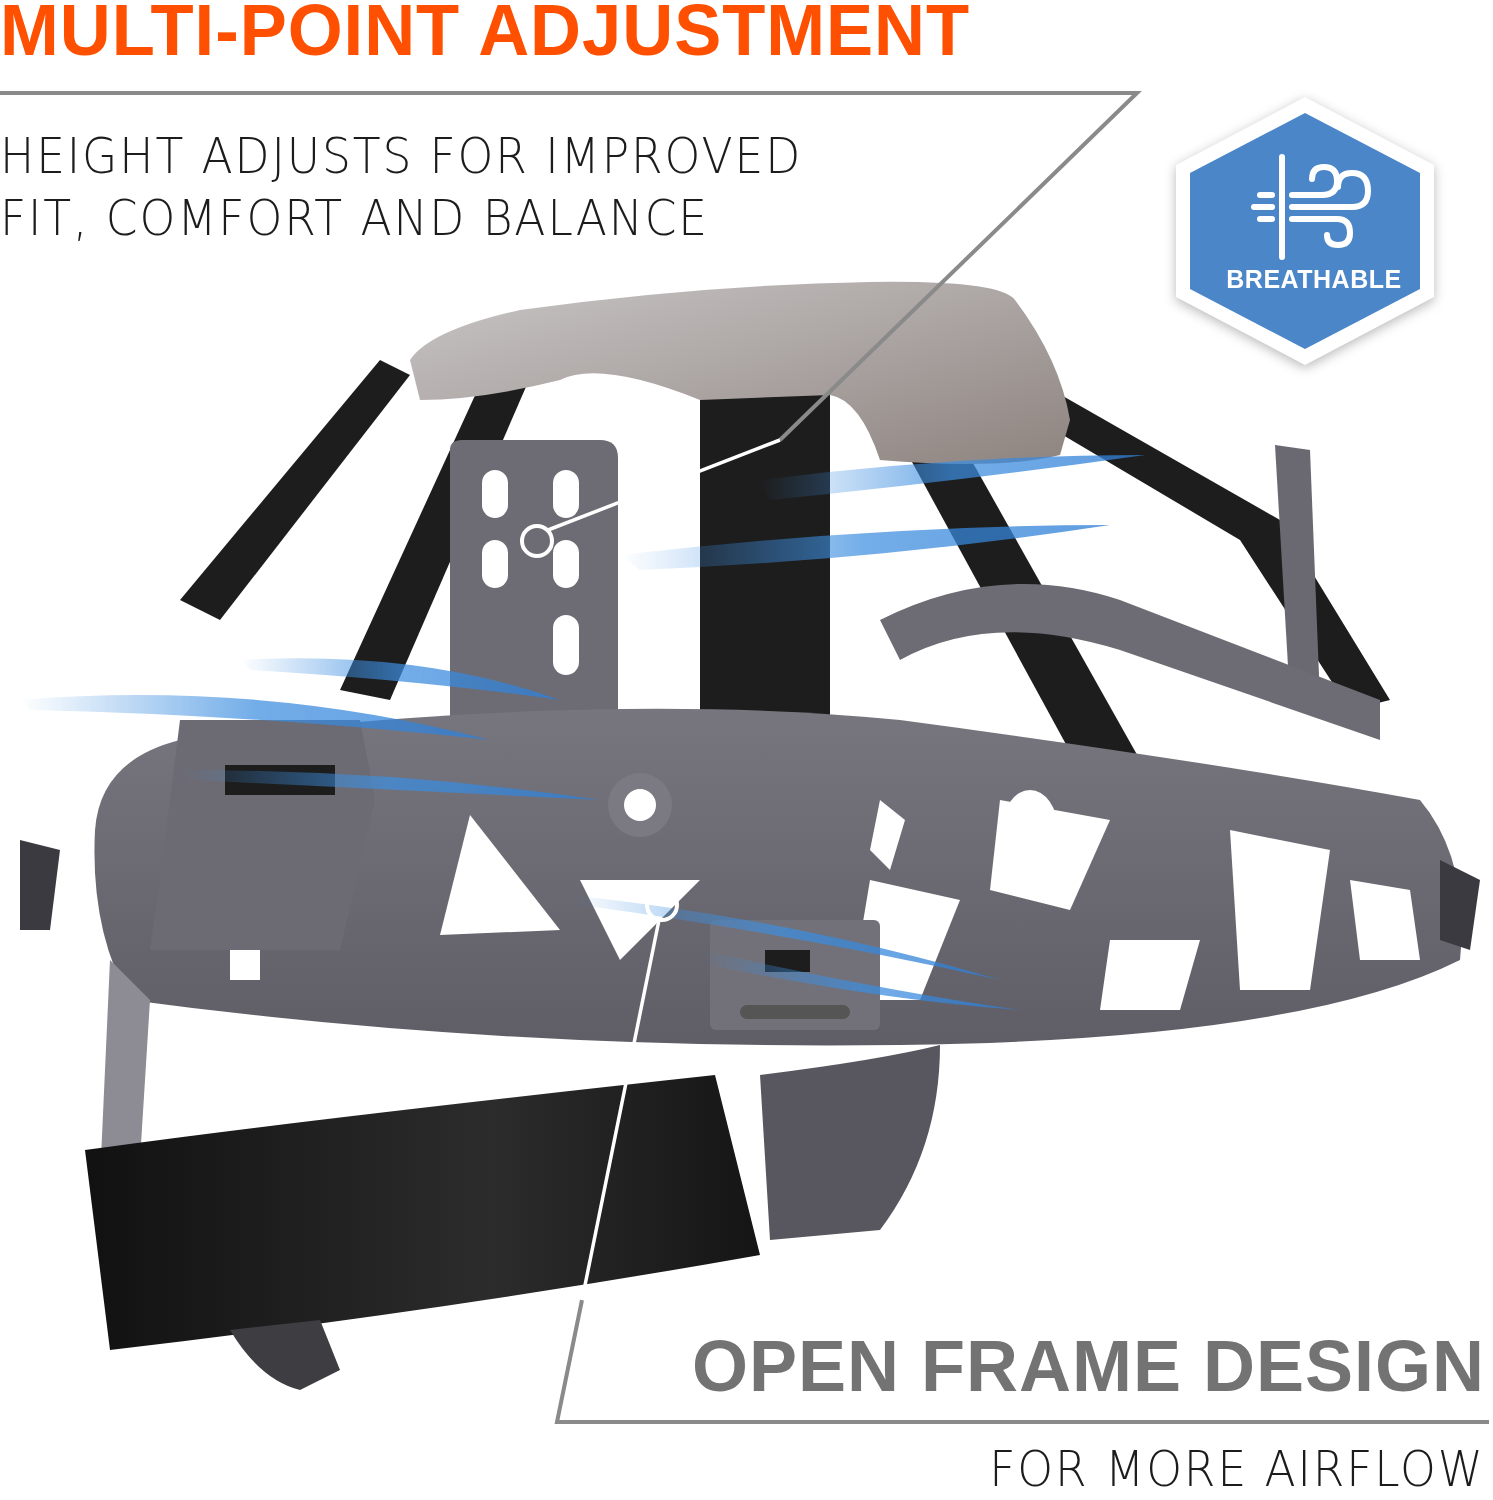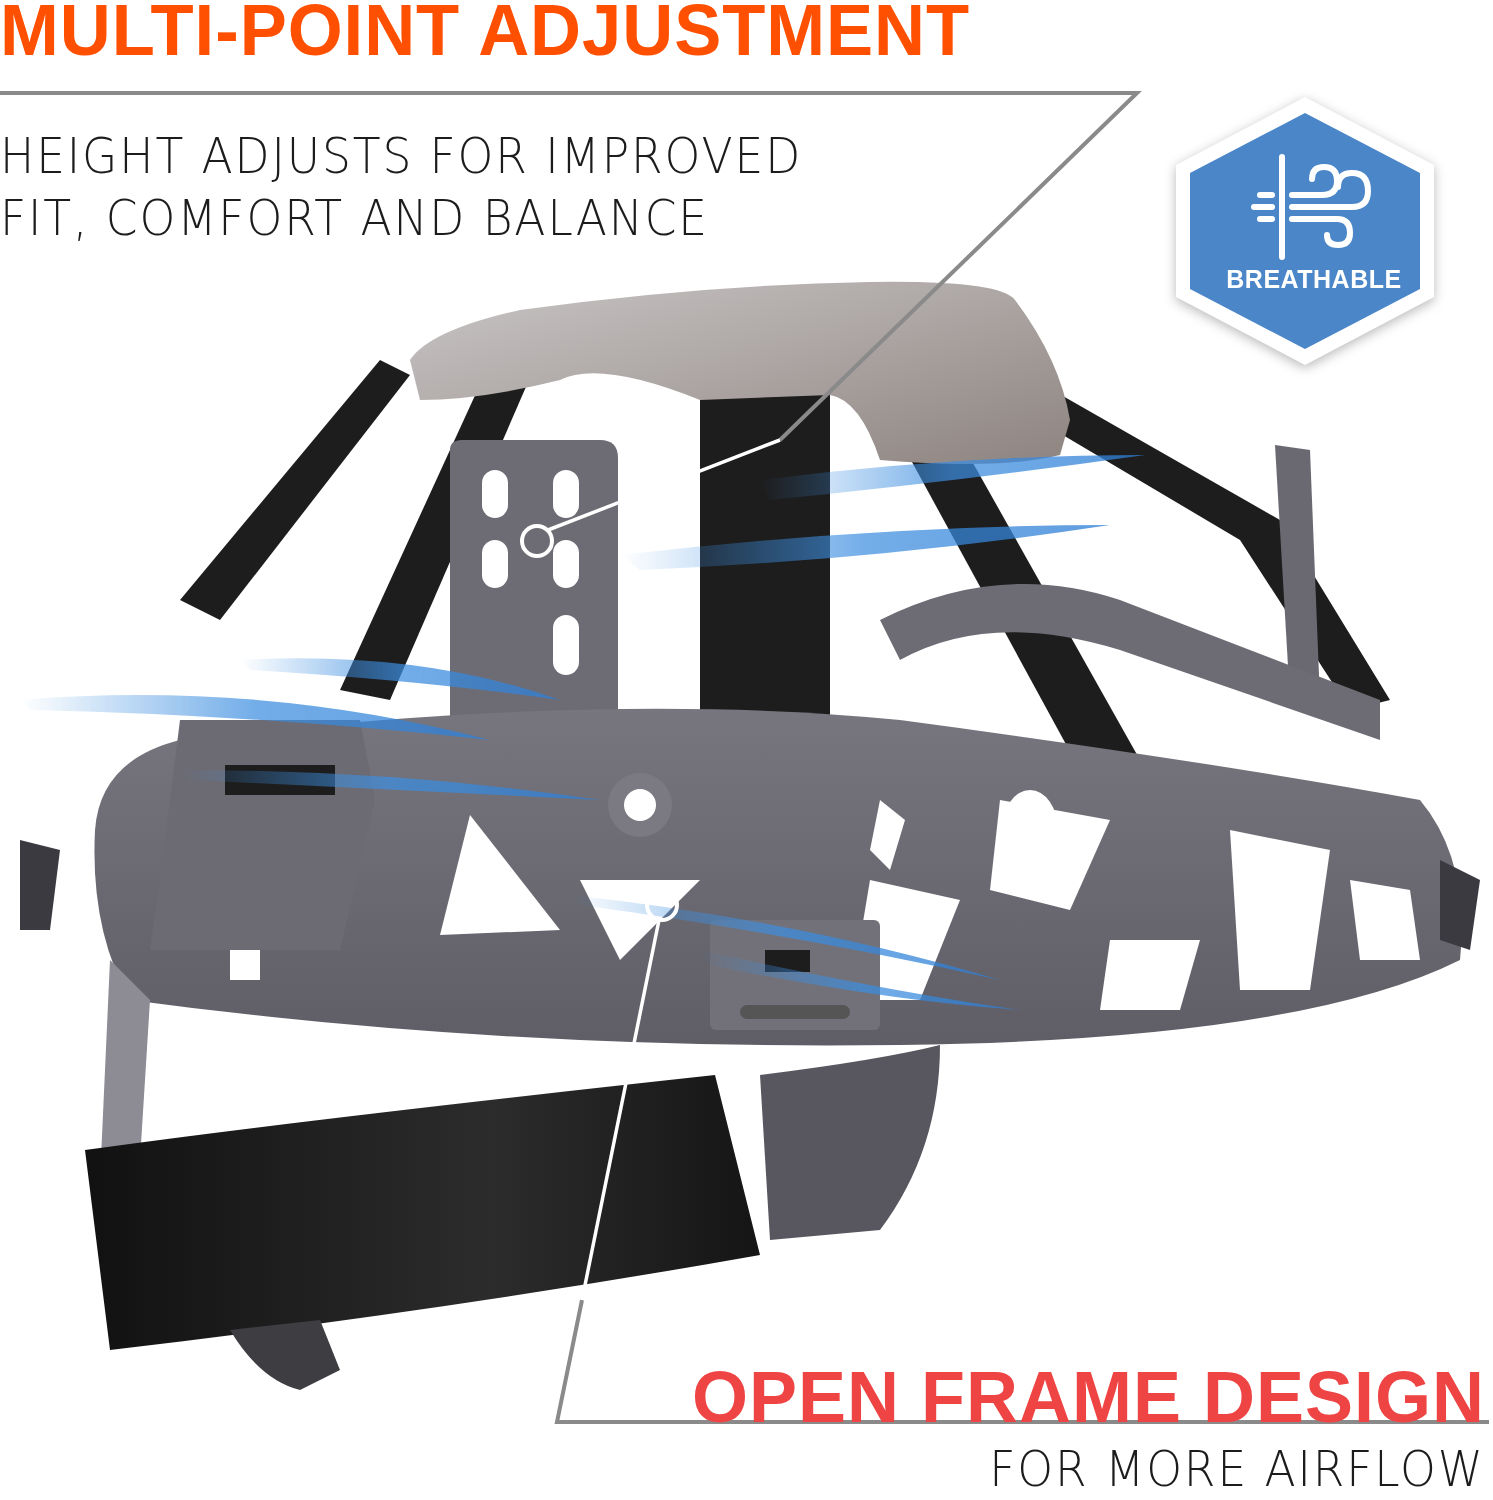--- a/index.html
+++ b/index.html
@@ -144,14 +144,14 @@
       <line x1="88" y1="100" x2="100" y2="100"></line>
       <line x1="88" y1="124" x2="100" y2="124"></line>
       <path d="M120 100 L150 100 Q165 100 165 86 Q165 72 152 72 Q140 72 140 84"></path>
       <path d="M120 112 L180 112 Q196 112 196 96 Q196 78 180 78 Q166 78 166 92"></path>
       <path d="M120 124 L165 124 Q178 124 178 138 Q178 150 166 150 Q155 150 155 140"></path>
     </g>
   </svg>
   <div class="badge-label">BREATHABLE</div>
 </div>
 
-<h2 id="h2" class="headline" style="color:#ef4444;margin-top:31px;">OPEN FRAME DESIGN</h2>
+<h2 id="h2" class="headline" style="color:#737373;">OPEN FRAME DESIGN</h2>
 <div id="sub2" class="sub">FOR MORE AIRFLOW</div>
 
 </body></html>

